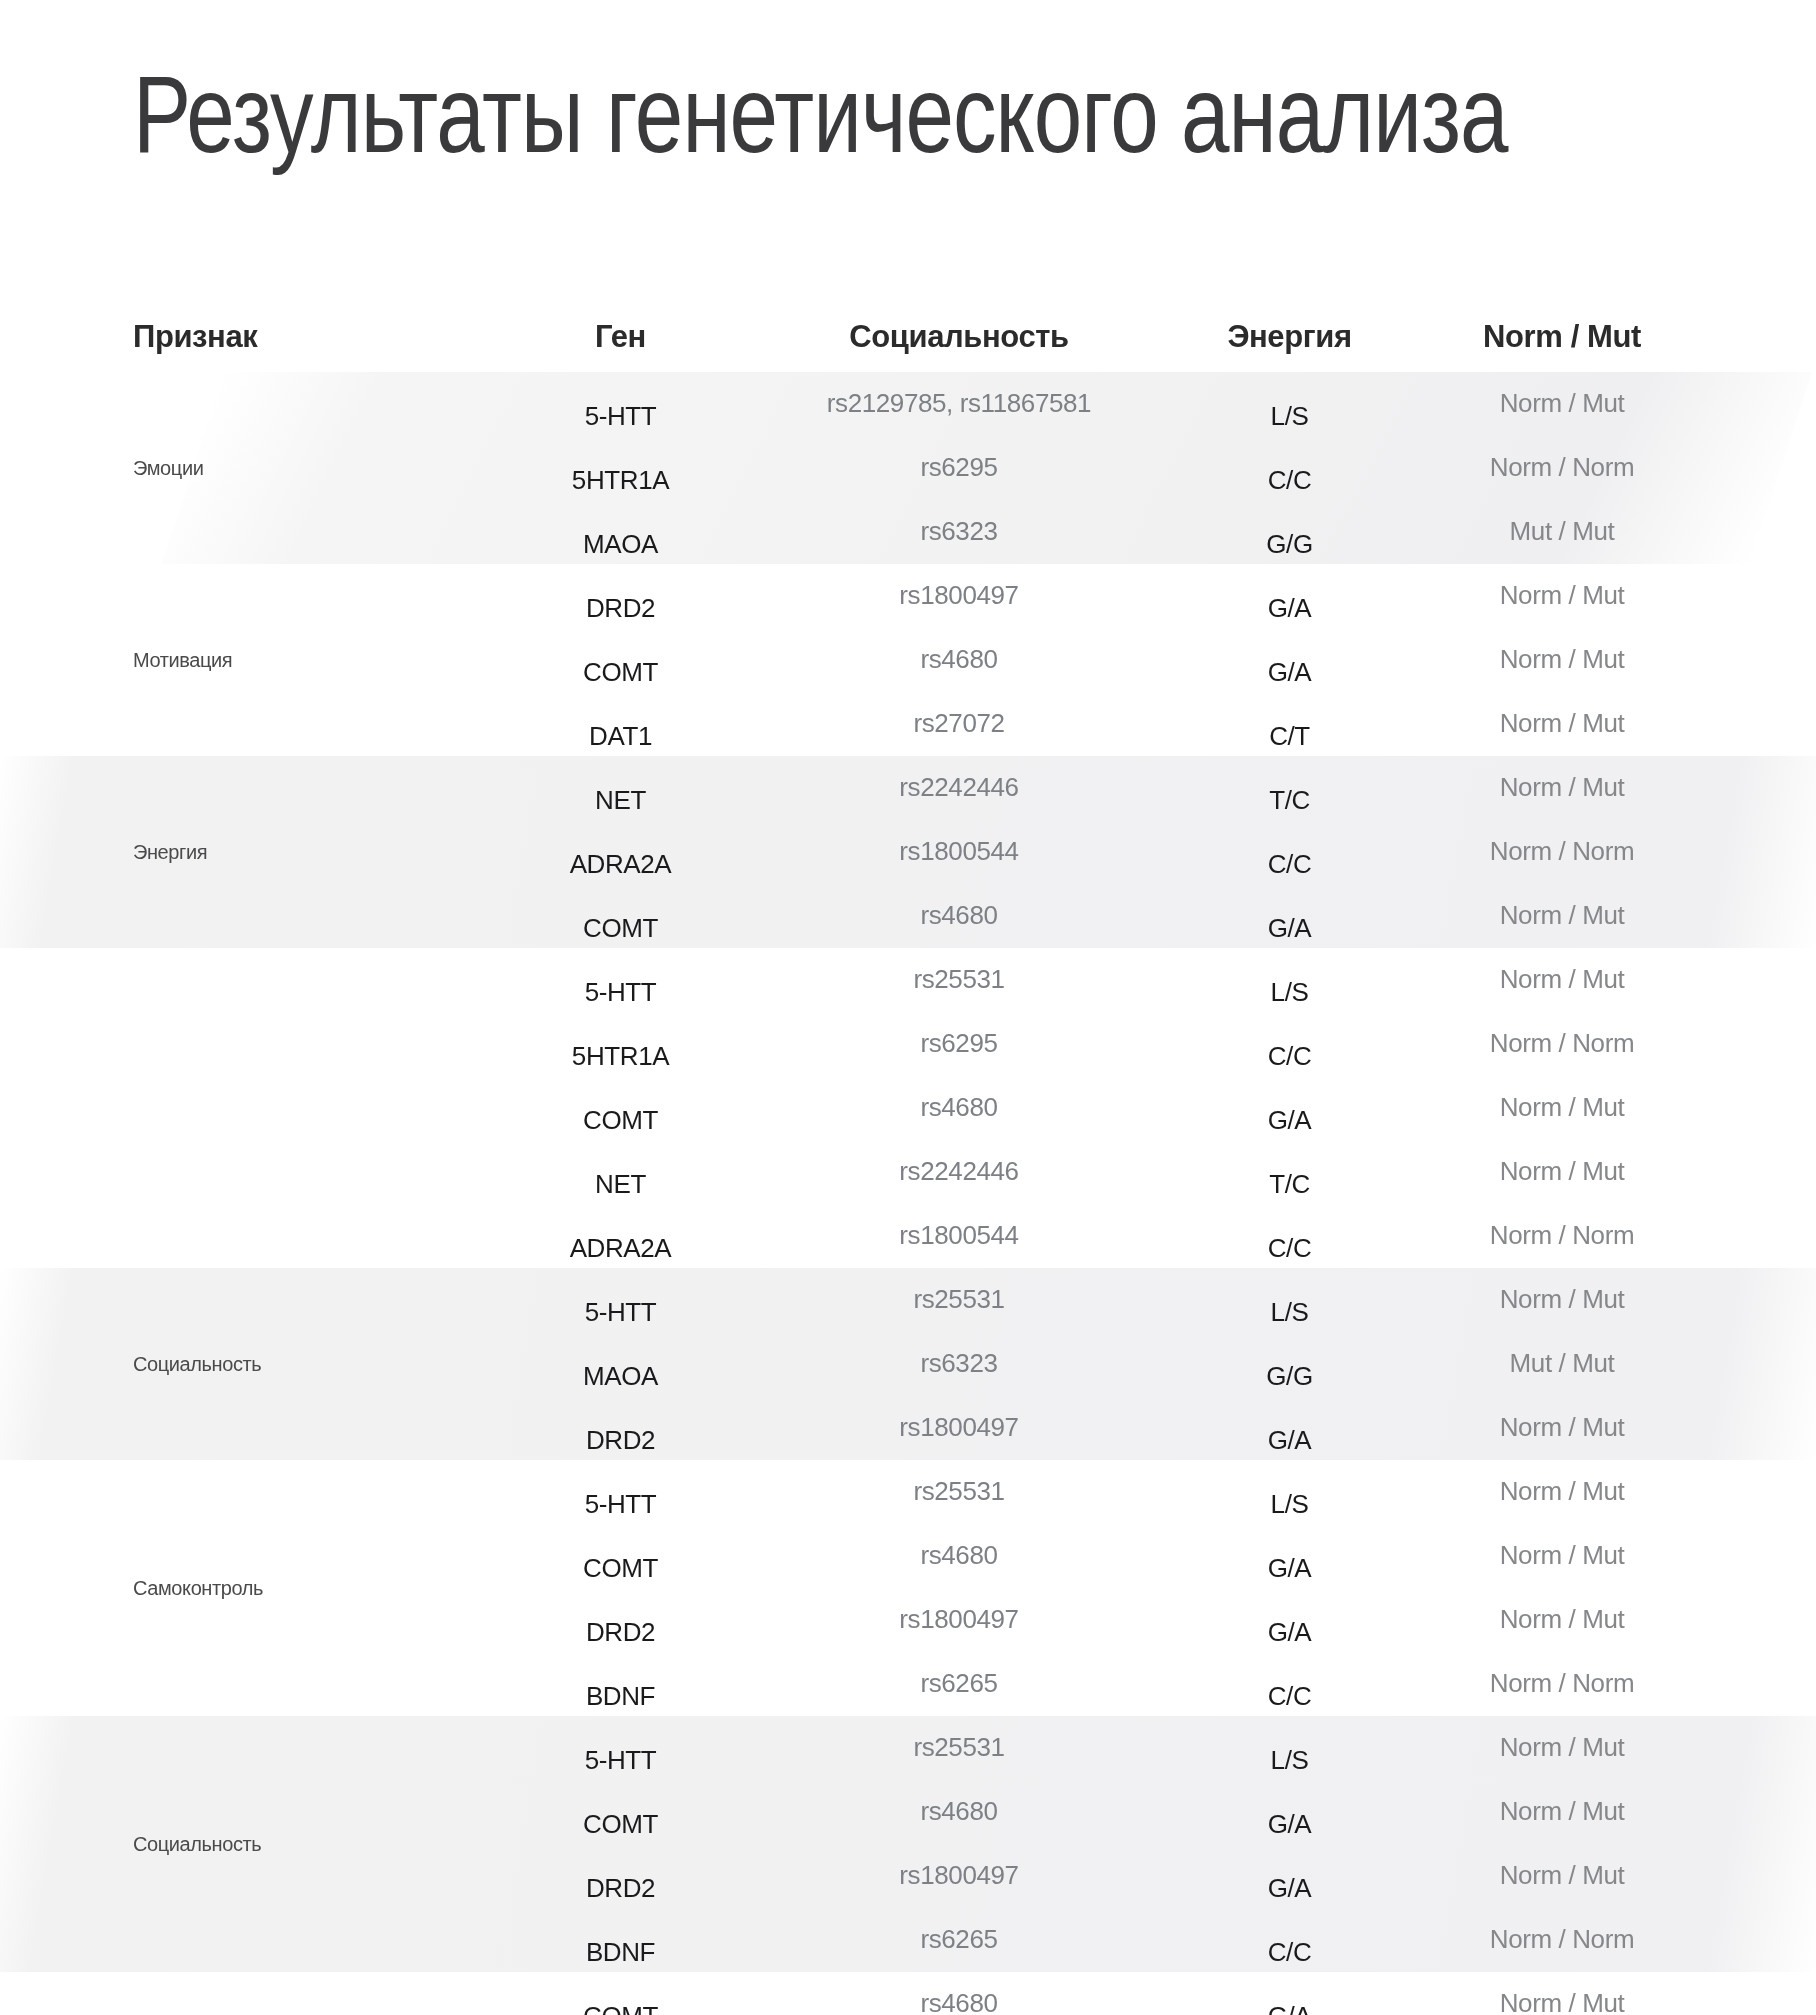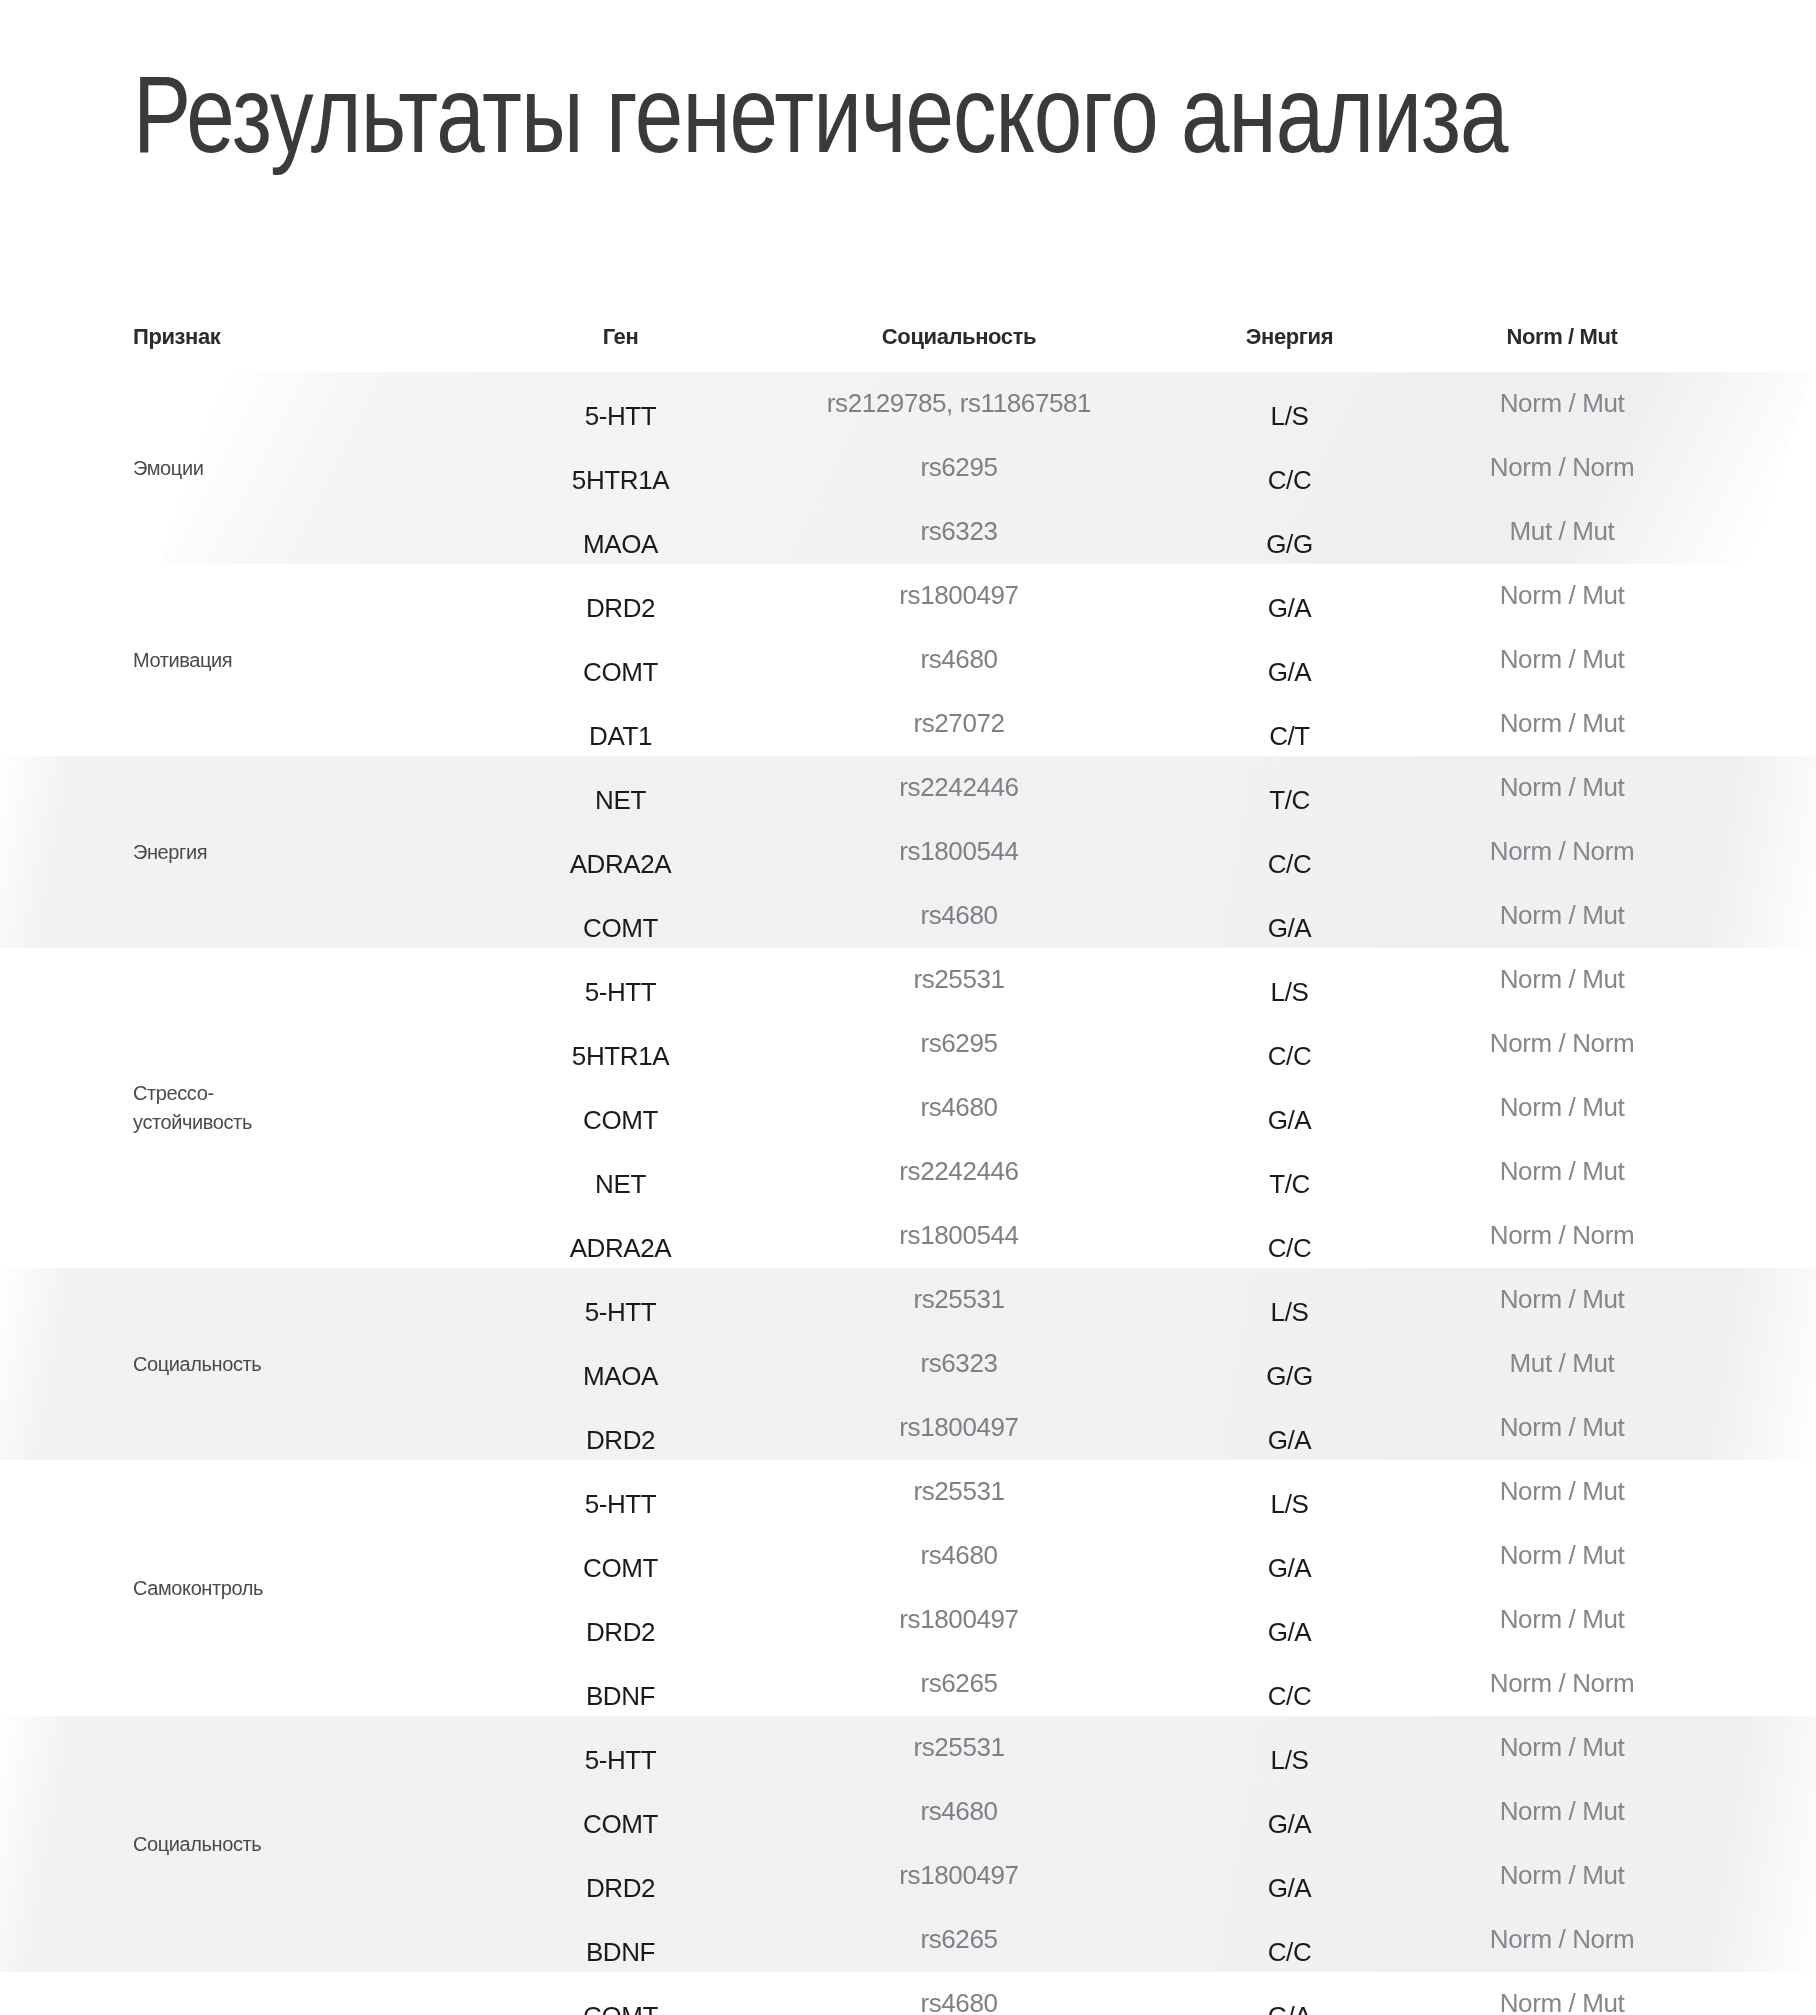--- a/index.html
+++ b/index.html
@@ -30,21 +30,21 @@
     width:1531px;
   }
   .hdr-row,.row{
     display:grid;
     grid-template-columns:310px 355px 322px 339px 206px;
     height:64px;
     align-items:center;
   }
   .hdr-row{
     font-weight:bold;
-    font-size:22px;
+    font-size:31px;
     color:var(--header-text,#2b2b2c);
   }
   .hdr-cell{text-align:center;letter-spacing:-0.4px;}
   .hdr-cell.first{text-align:left;}
   .groups{position:relative;margin-top:2.8px;}
   .group{position:relative;}
   .group.shaded::before{
     content:"";
     position:absolute;
     top:0;bottom:0;
@@ -176,22 +176,20 @@
             <div class="row">
       <div class="cell spacer"></div>
       <div class="cell gene">COMT</div>
       <div class="cell poly">rs4680</div>
       <div class="cell genotype">G/A</div>
       <div class="cell normmut">Norm / Mut</div>
     </div>
           </div>
     </div>
         <div class="group">
-      <div class="trait">Стрессо-
-устойчивость</div>
       <div class="group-rows">
             <div class="row">
       <div class="cell spacer"></div>
       <div class="cell gene">5-HTT</div>
       <div class="cell poly">rs25531</div>
       <div class="cell genotype">L/S</div>
       <div class="cell normmut">Norm / Mut</div>
     </div>
             <div class="row">
       <div class="cell spacer"></div>

